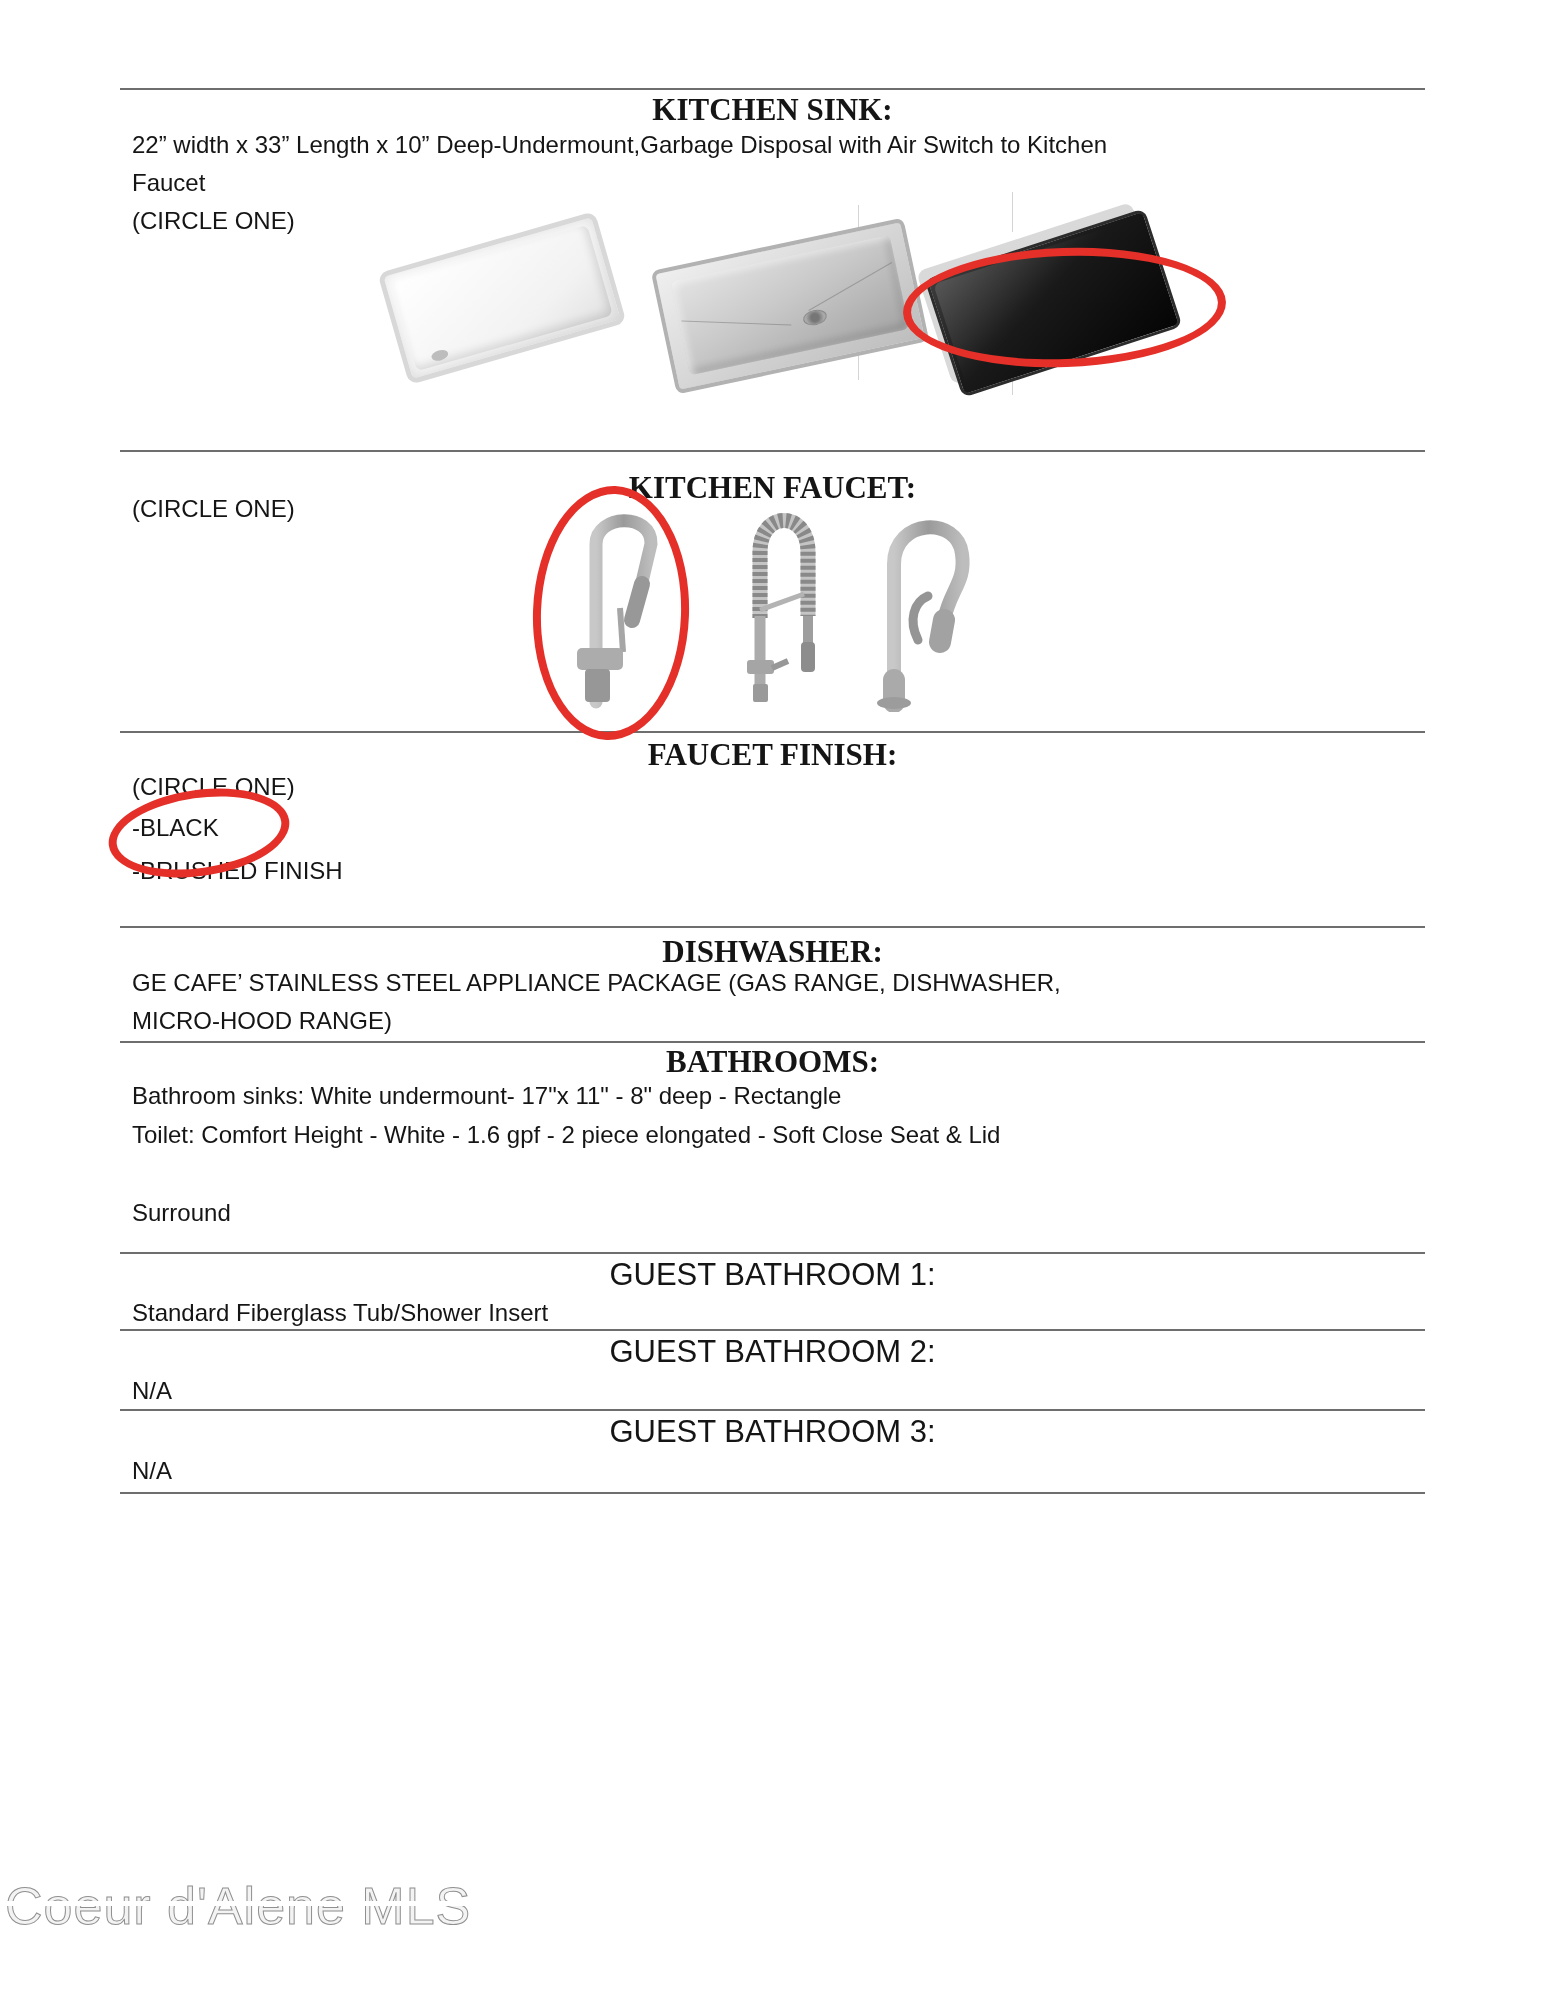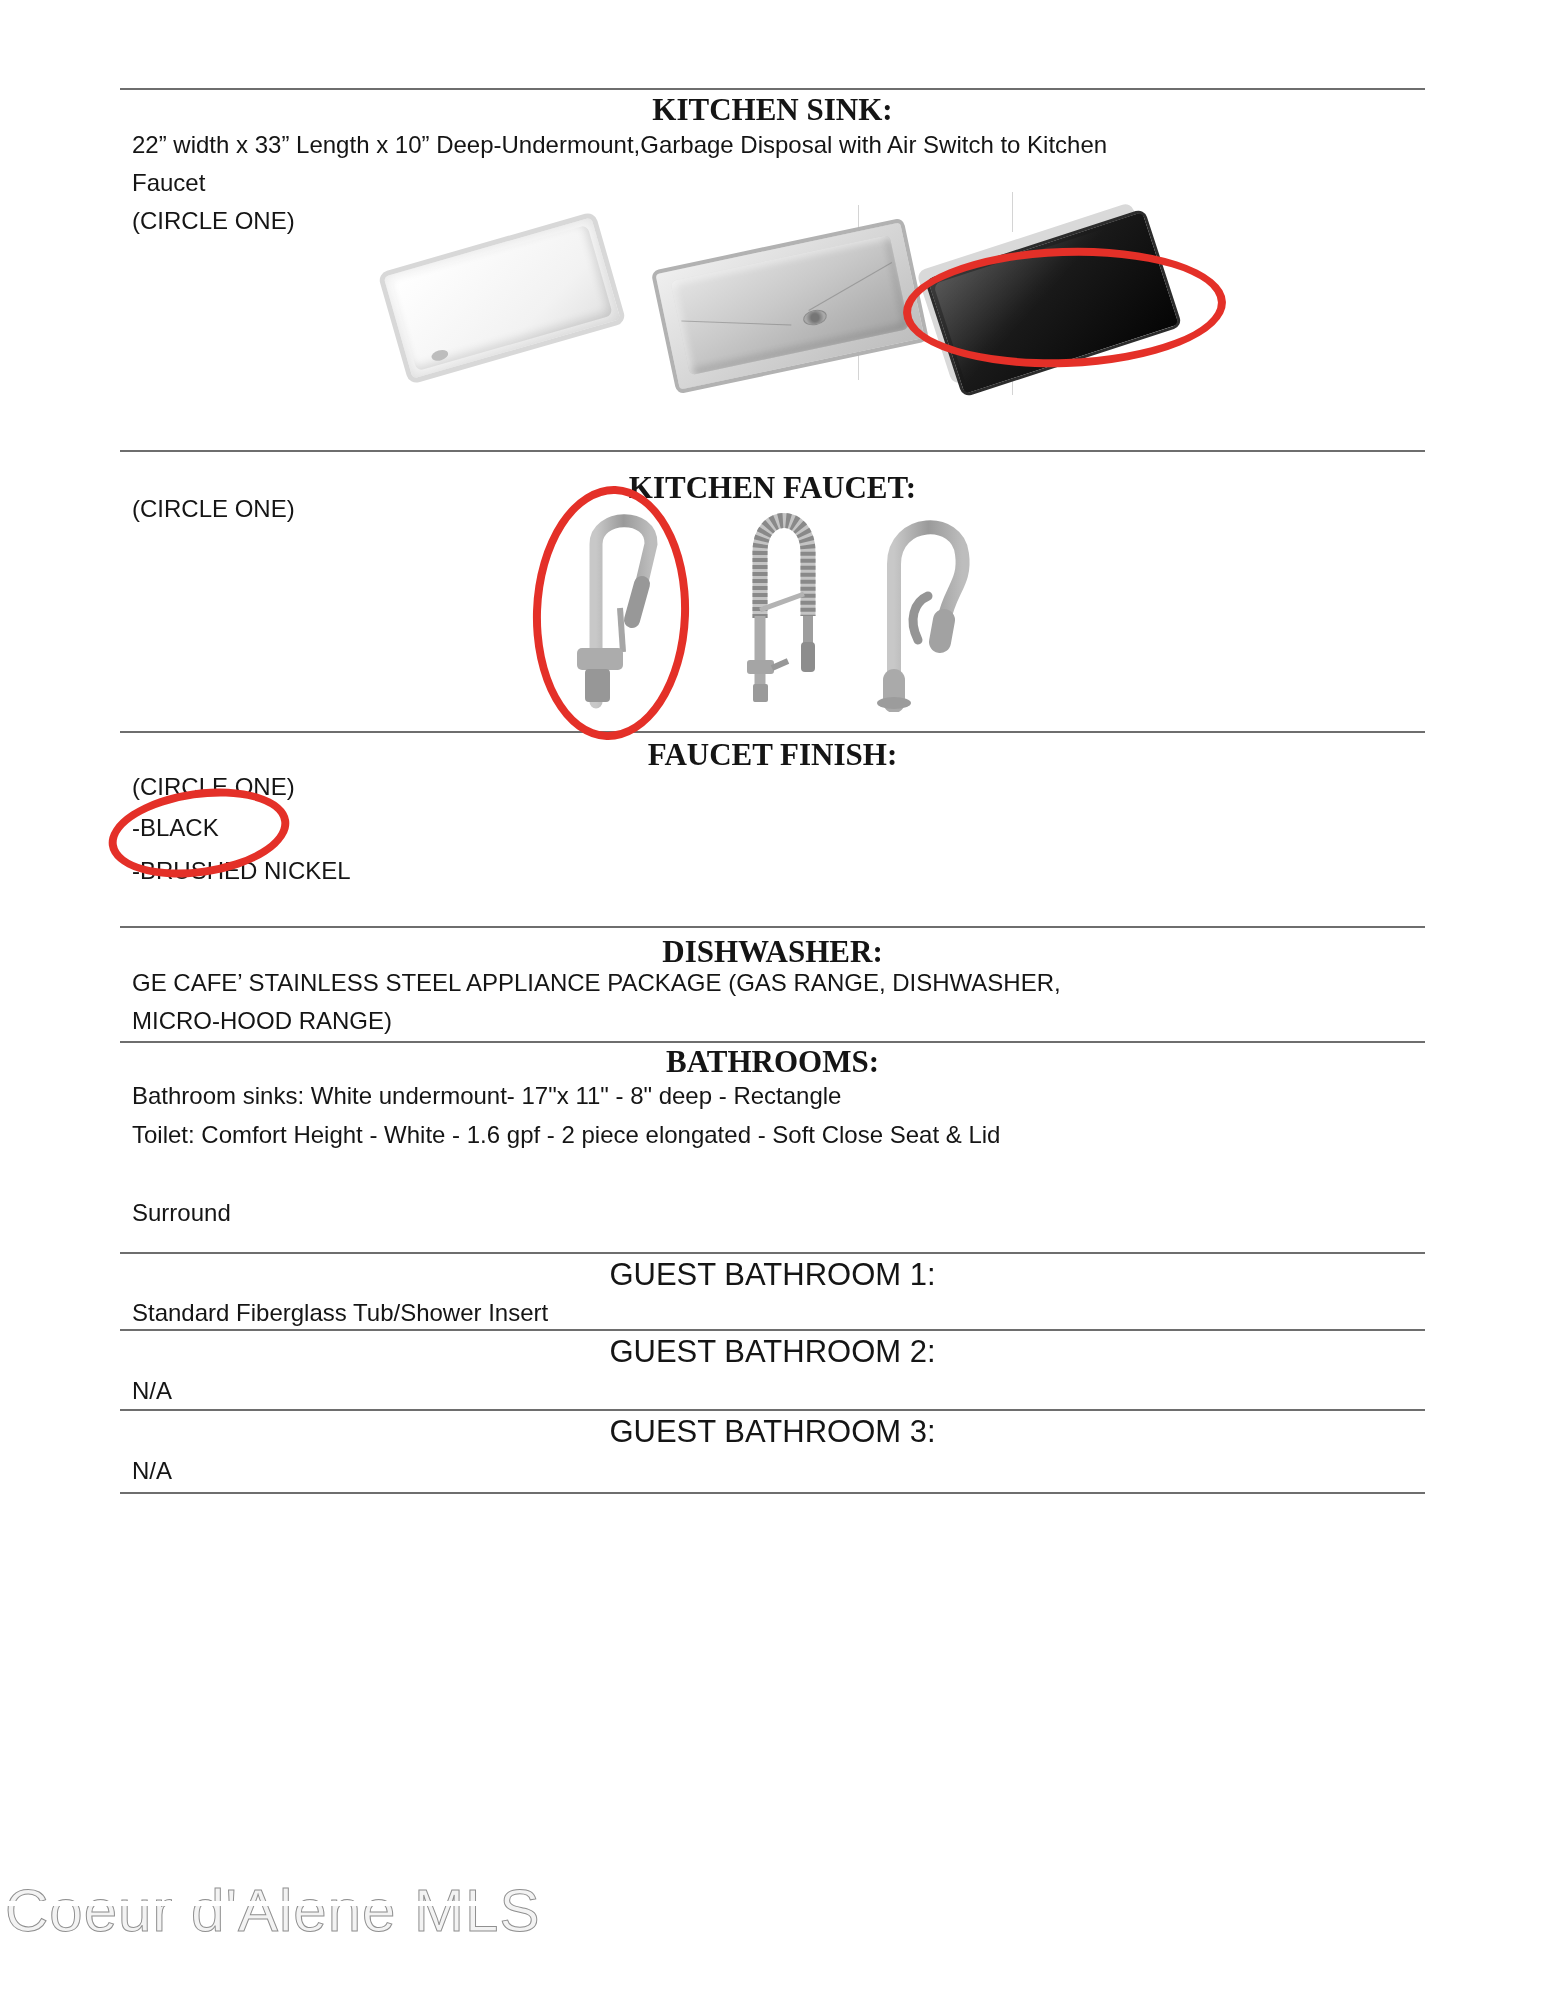--- a/index.html
+++ b/index.html
@@ -38,21 +38,21 @@
   .sink-black { left:938px; top:241px; width:225px; height:118px; transform:rotate(-18deg);
     background:linear-gradient(150deg,#3d3d3d 0%,#1b1b1b 40%,#050505 100%);
     border:3px solid #2c2c2c; border-radius:9px; }
   .sink-black .sheen { position:absolute; inset:4px; border-radius:7px;
     background:linear-gradient(150deg,rgba(255,255,255,.14) 0%,rgba(255,255,255,0) 45%); }
 
   .tick { position:absolute; width:1px; background:#d4d4d4; }
 
   .faucets-svg { position:absolute; left:520px; top:488px; }
 
-  .watermark { position:absolute; left:5px; top:1876px; font-size:60px; letter-spacing:1px;
+  .watermark { position:absolute; left:5px; top:1876px; font-size:52px; letter-spacing:1px;
     color:rgba(140,140,140,0.10); -webkit-text-stroke:1px #909090; white-space:nowrap; }
   .wm-break { position:absolute; left:0px; top:1901px; width:500px; height:5px; background:#ffffff; }
 </style>
 </head>
 <body>
 
 <div class="page">
 
   <div class="hr" style="top:88px"></div>
   <div class="hr" style="top:450px"></div>
@@ -125,21 +125,21 @@
       <path d="M398,152 C388,132 394,114 408,108" stroke="#959595" stroke-width="9" fill="none" stroke-linecap="round"></path>
       <line x1="374" y1="214" x2="374" y2="192" stroke="#aaaaaa" stroke-width="22" stroke-linecap="round"></line>
       <ellipse cx="374" cy="215" rx="17" ry="6" fill="#9c9c9c"></ellipse>
     </g>
   </svg>
   <div class="red-circle" style="left:533px;top:486px;width:140px;height:238px;transform:rotate(2deg)"></div>
 
   <div class="c b" style="top:736px">FAUCET FINISH:</div>
   <div class="t" style="top:768px">(CIRCLE ONE)</div>
   <div class="t" style="top:809px">-BLACK</div>
-  <div class="t" style="top:852px">-BRUSHED NICKEL</div>
+  <div class="t" style="top:852px">-BRUSHED FINISH</div>
   <div class="red-circle" style="left:108px;top:790px;width:166px;height:70px;transform:rotate(-8deg)"></div>
 
   <div class="c b" style="top:933px">DISHWASHER:</div>
   <div class="t" style="top:964px">GE CAFE’ STAINLESS STEEL APPLIANCE PACKAGE (GAS RANGE, DISHWASHER,</div>
   <div class="t" style="top:1002px">MICRO-HOOD RANGE)</div>
 
   <div class="c b" style="top:1043px">BATHROOMS:</div>
   <div class="t" style="top:1077px">Bathroom sinks: White undermount- 17"x 11" - 8" deep - Rectangle</div>
   <div class="t" style="top:1116px">Toilet: Comfort Height - White - 1.6 gpf - 2 piece elongated - Soft Close Seat &amp; Lid</div>
   <div class="t" style="top:1194px">Surround</div>

